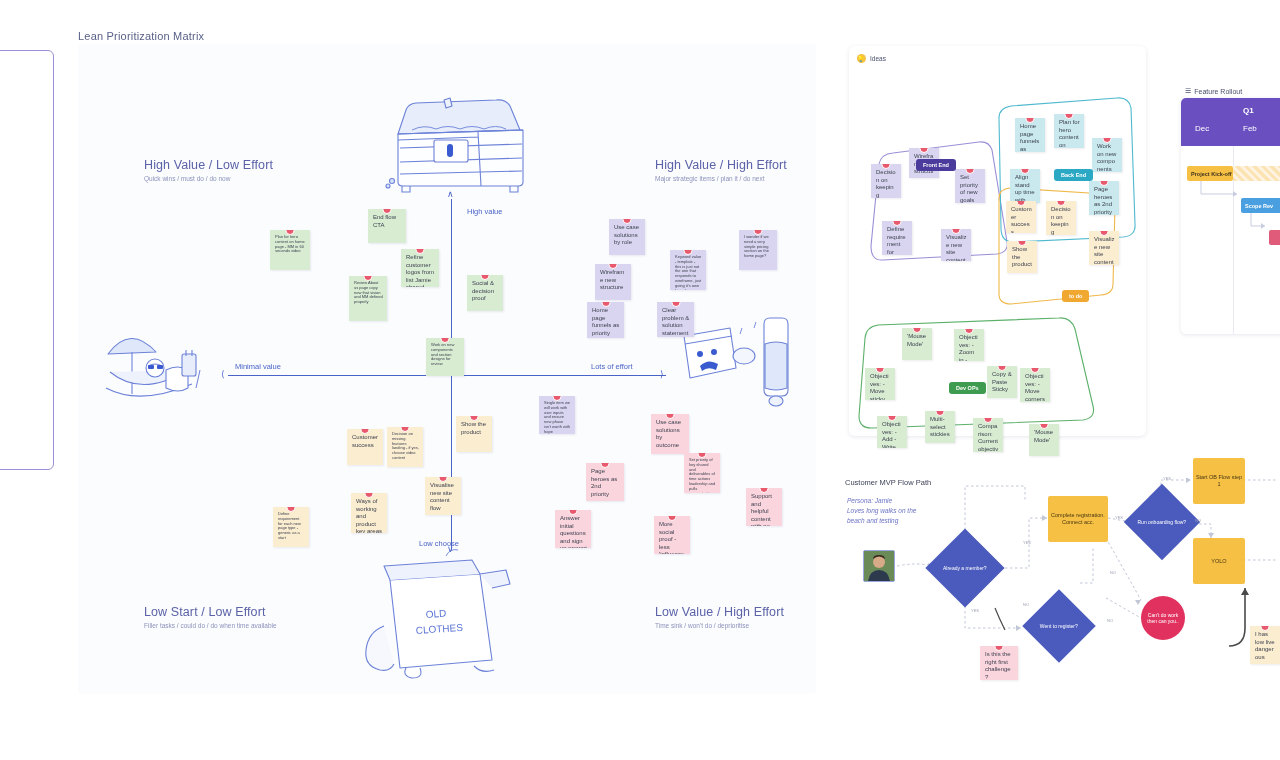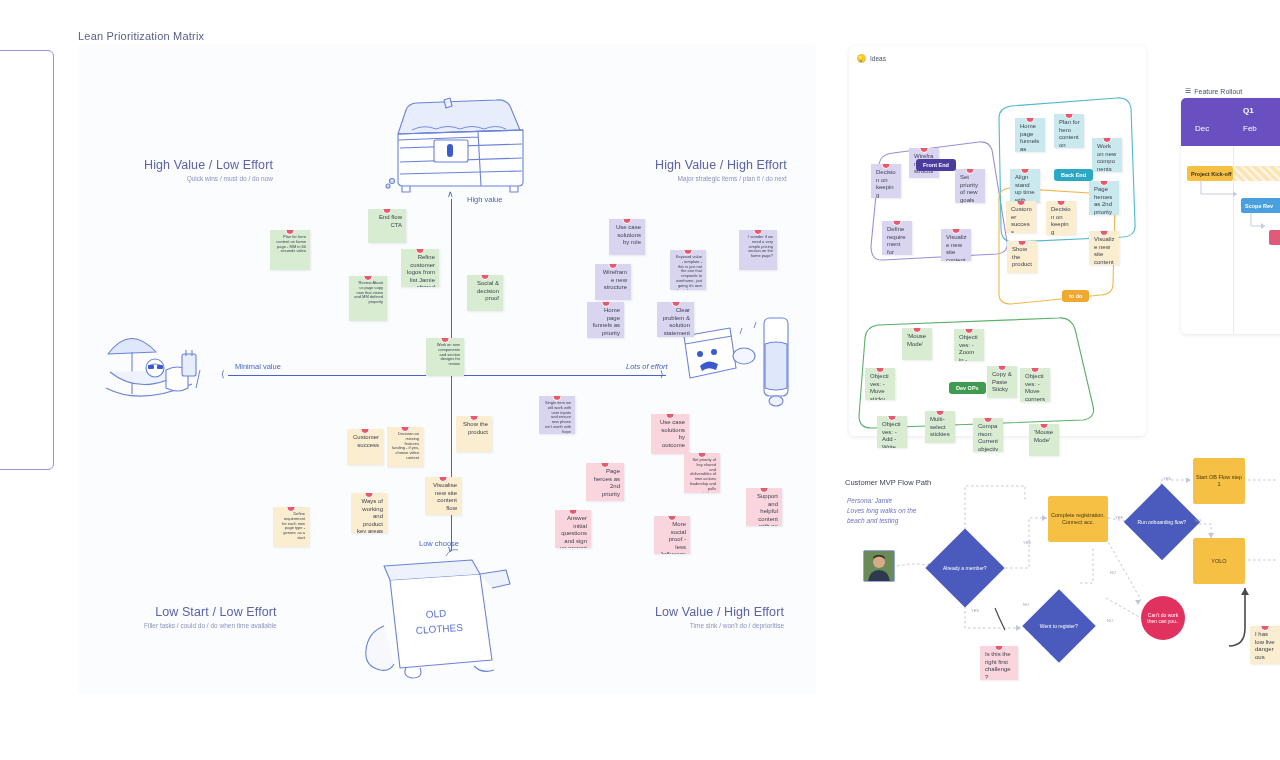--- a/index.html
+++ b/index.html
@@ -17,21 +17,21 @@
     background:#ffffff; border:1.5px solid #9b8fd6; border-radius:6px;
   }
   #left-panel .ln {
     position:absolute; left:8px; width:120px;
     font-size:7.5px; color:#5c6280; line-height:1.35;
   }
 
   
   #matrix-board {
     position:absolute; left:78px; top:44px; width:738px; height:650px;
-    background:#fbfcfe; border-radius:4px;text-align:right;
+    background:#fbfcfe; border-radius:4px;
   }
   #board-title {
     position:absolute; left:78px; top:30px;
     font-size:11px; color:#5a6187; letter-spacing:.2px;
   }
 
   .quad-title { position:absolute; }
   .quad-title .qt-main {
     font-size:12.5px; color:#5b62a8; letter-spacing:.1px; white-space:nowrap;
   }
@@ -182,24 +182,24 @@
       <div class="qt-sub">Time sink / won't do / deprioritise</div>
     </div>
 
     <div class="axis-line" style="left:373px; top:155px; width:1.4px; height:352px;"></div>
     <div class="axis-line" style="left:150px; top:331px; width:438px; height:1.4px;"></div>
     <div class="axis-arrow" style="left:369px; top:146px;">∧</div>
     <div class="axis-arrow" style="left:369px; top:501px;">∨</div>
     <div class="axis-arrow" style="left:143px; top:326px;">⟨</div>
     <div class="axis-arrow" style="left:582px; top:326px;">⟩</div>
 
-    <div class="axis-label" style="left:341px; top:151px;padding-left:48px;">High value</div>
+    <div class="axis-label" style="left:341px; top:163px;padding-left:48px;">High value</div>
     <div class="axis-label" style="left:341px; top:495px;">Low choose</div>
     <div class="axis-label" style="left:157px; top:318px;">Minimal value</div>
-    <div class="axis-label" style="left:548px; top:318px;font-style:italic;">Lots of effort</div>
+    <div class="axis-label" style="left:513px; top:318px;">Lots of effort</div>
 
     <svg class="illu" style="left:300px; top:38px;" width="160" height="120" viewBox="0 0 160 120">
       <g fill="none" stroke="#6c82d8" stroke-width="1.1" stroke-linejoin="round">
         <path d="M20 52 L28 28 Q30 22 38 21 L118 18 Q128 17 132 24 L142 48 Z" fill="#e7edfb"></path>
         <path d="M20 52 L20 100 Q20 104 25 104 L140 104 Q145 104 145 100 L145 48 Z" fill="#fdfeff"></path>
         <path d="M20 52 L145 48"></path>
         <path d="M22 66 L144 62 M22 80 L144 76 M22 92 L144 89"></path>
         <path d="M100 50 L103 104 M20 58 L100 55"></path>
         <rect x="56" y="58" width="34" height="22" rx="2" fill="#fff"></rect>
         <rect x="69" y="62" width="6" height="13" rx="3" fill="#3a5bd0" stroke="none"></rect>

